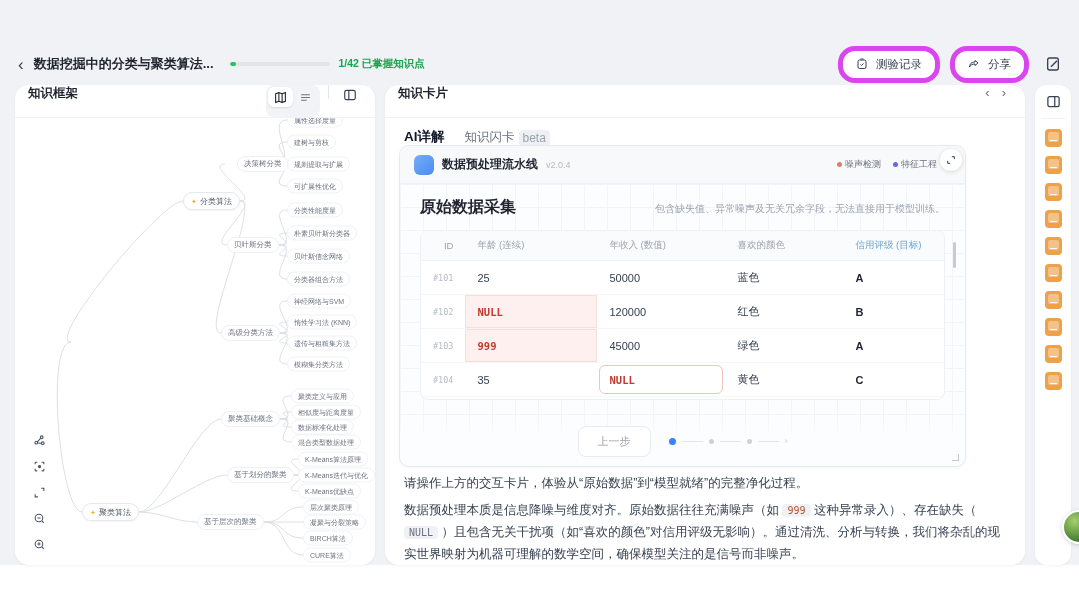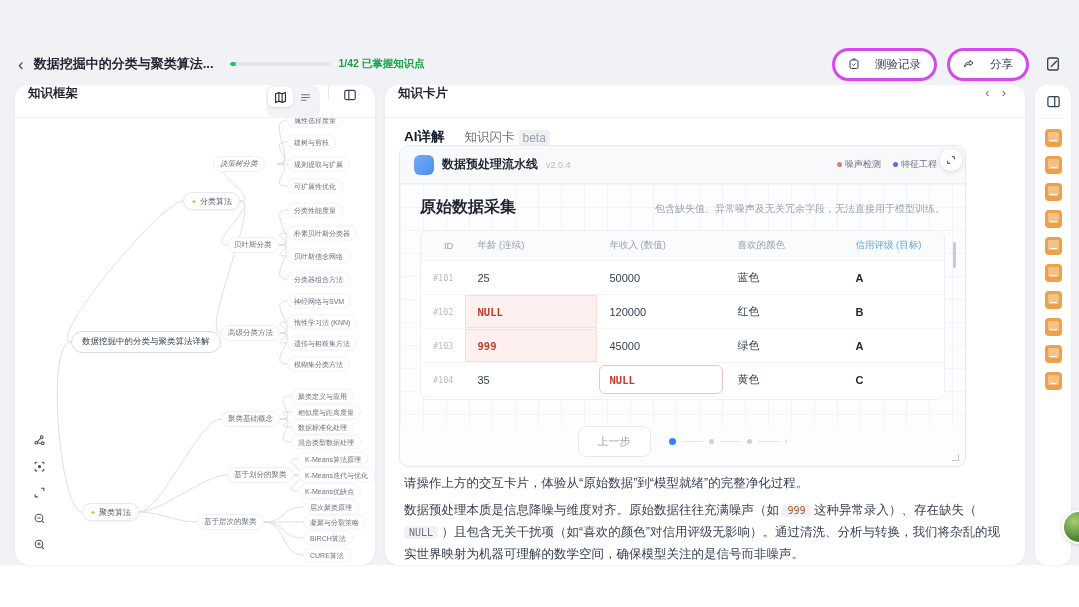--- a/index.html
+++ b/index.html
@@ -9,21 +9,21 @@
   .bottom-strip{position:absolute;left:0;top:565px;width:1079px;height:42px;background:#ffffff;}
 
   
   .topbar{position:absolute;left:0;top:46px;width:1079px;height:36px;display:flex;align-items:center;padding:0 18px;}
   .back{font-size:17px;color:#374151;margin-right:10px;cursor:pointer;line-height:1;}
   .doc-title{font-size:13px;font-weight:bold;color:#1f2430;}
   .progress-track{width:100px;height:4px;background:#e2e5ea;border-radius:3px;margin-left:16px;position:relative;overflow:hidden;}
   .progress-fill{position:absolute;left:0;top:0;height:100%;background:#22c55e;border-radius:3px;}
   .progress-label{margin-left:9px;font-size:10.5px;color:#16a34a;font-weight:bold;}
   .topbar-spacer{flex:1;}
-  .pill-btn{display:flex;align-items:center;gap:15px;background:#fff;border:3px solid #d946ef;border-radius:17px;
+  .pill-btn{display:flex;align-items:center;gap:8px;background:#fff;border:5px solid #d946ef;border-radius:17px;
     padding:6px 13px;font-size:11.5px;color:#374151;margin-left:10px;cursor:pointer;}
   .pill-btn svg{display:block;}
   .note-btn{margin-left:16px;cursor:pointer;display:flex;align-items:center;}
 
   
   .left-panel{position:absolute;left:15px;top:85px;width:360px;height:480px;background:#fff;border-radius:14px;
     box-shadow:0 1px 3px rgba(16,24,40,.05);overflow:hidden;}
   .right-panel{position:absolute;left:385px;top:85px;width:640px;height:480px;background:#fff;border-radius:14px;
     box-shadow:0 1px 3px rgba(16,24,40,.05);overflow:hidden;}
   .panel-hd{height:33px;display:flex;padding:0 13px;border-bottom:1px solid #f1f2f5;}
@@ -209,30 +209,29 @@
           <path d="M 265 301 C 287 301, 254 309, 276 309" fill="none" stroke="#dcdfe5" stroke-width="1"></path>
           <path d="M 265 301 C 287 301, 254 324, 276 324" fill="none" stroke="#dcdfe5" stroke-width="1"></path>
           <path d="M 279 357 C 301 357, 261 341, 283 341" fill="none" stroke="#dcdfe5" stroke-width="1"></path>
           <path d="M 279 357 C 301 357, 261 357, 283 357" fill="none" stroke="#dcdfe5" stroke-width="1"></path>
           <path d="M 279 357 C 301 357, 261 373, 283 373" fill="none" stroke="#dcdfe5" stroke-width="1"></path>
           <path d="M 249 404 C 271 404, 266 389, 288 389" fill="none" stroke="#dcdfe5" stroke-width="1"></path>
           <path d="M 249 404 C 271 404, 266 404, 288 404" fill="none" stroke="#dcdfe5" stroke-width="1"></path>
           <path d="M 249 404 C 271 404, 266 420, 288 420" fill="none" stroke="#dcdfe5" stroke-width="1"></path>
           <path d="M 249 404 C 271 404, 266 437, 288 437" fill="none" stroke="#dcdfe5" stroke-width="1"></path>
         </svg>
-        <div class="mm-node mm-root" style="left: 56px; top: 224px;"><span>数据挖掘中的分类与聚类算法详解</span></div>
         <div class="mm-node mm-group" style="left: 168px; top: 83px;">
           <span class="mm-spark">✦</span>
           <span>分类算法</span>
         </div>
         <div class="mm-node mm-group" style="left: 67px; top: 394px;">
           <span class="mm-spark">✦</span>
           <span>聚类算法</span>
         </div>
-        <div class="mm-node mm-parent" style="left: 198px; top: 46px; font-style: italic;"><span>决策树分类</span></div>
+        <div class="mm-node mm-parent" style="left: 222px; top: 46px;"><span>决策树分类</span></div>
         <div class="mm-node mm-parent" style="left: 212px; top: 127px;"><span>贝叶斯分类</span></div>
         <div class="mm-node mm-parent" style="left: 206px; top: 215px;"><span>高级分类方法</span></div>
         <div class="mm-node mm-parent" style="left: 206px; top: 301px;"><span>聚类基础概念</span></div>
         <div class="mm-node mm-parent" style="left: 212px; top: 357px;"><span>基于划分的聚类</span></div>
         <div class="mm-node mm-parent" style="left: 182px; top: 404px;"><span>基于层次的聚类</span></div>
         <div class="mm-node mm-leaf" style="left: 272px; top: 2px;"><span>属性选择度量</span></div>
         <div class="mm-node mm-leaf" style="left: 272px; top: 24px;"><span>建树与剪枝</span></div>
         <div class="mm-node mm-leaf" style="left: 272px; top: 46px;"><span>规则提取与扩展</span></div>
         <div class="mm-node mm-leaf" style="left: 272px; top: 68px;"><span>可扩展性优化</span></div>
         <div class="mm-node mm-leaf" style="left: 272px; top: 92px;"><span>分类性能度量</span></div>

